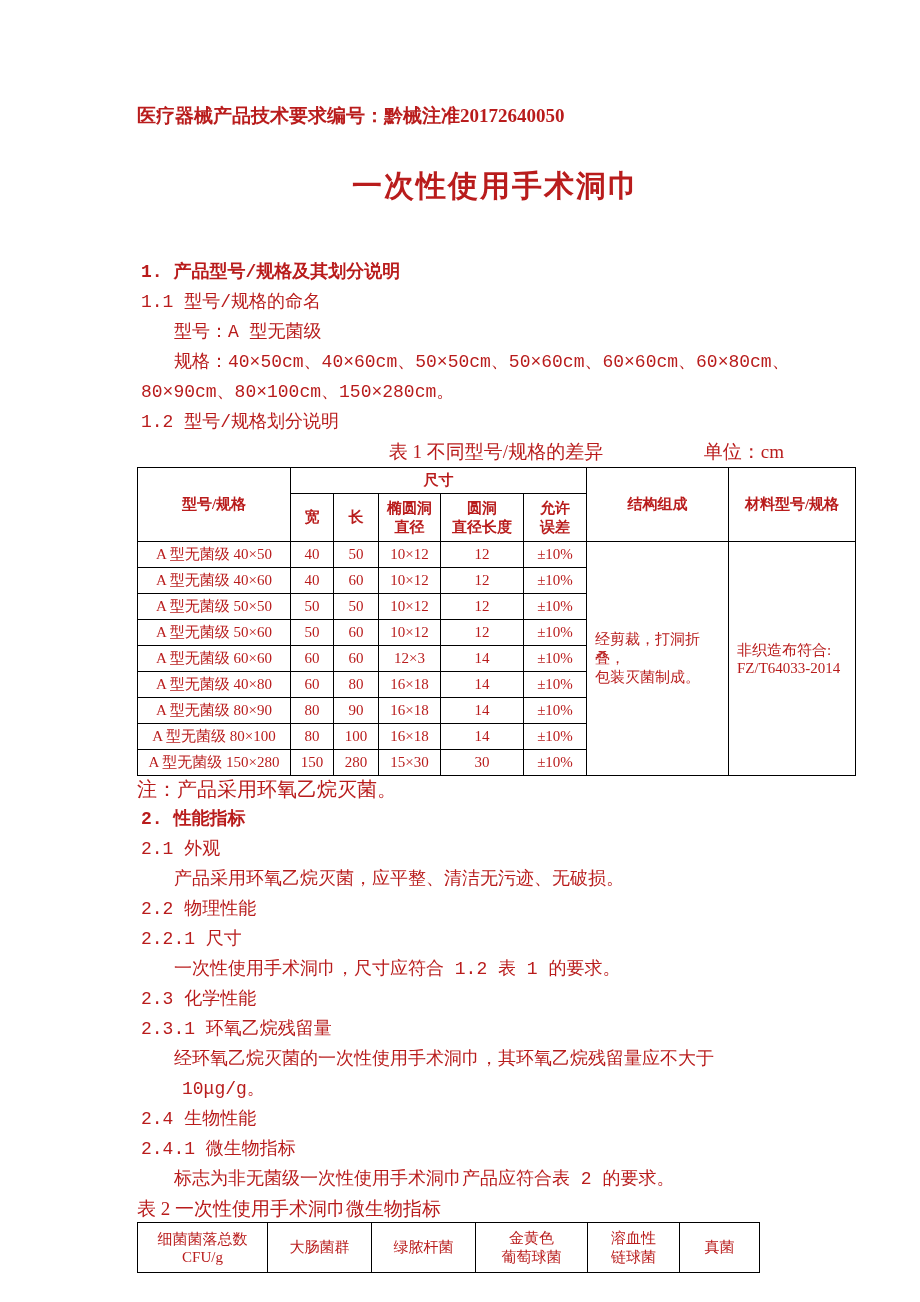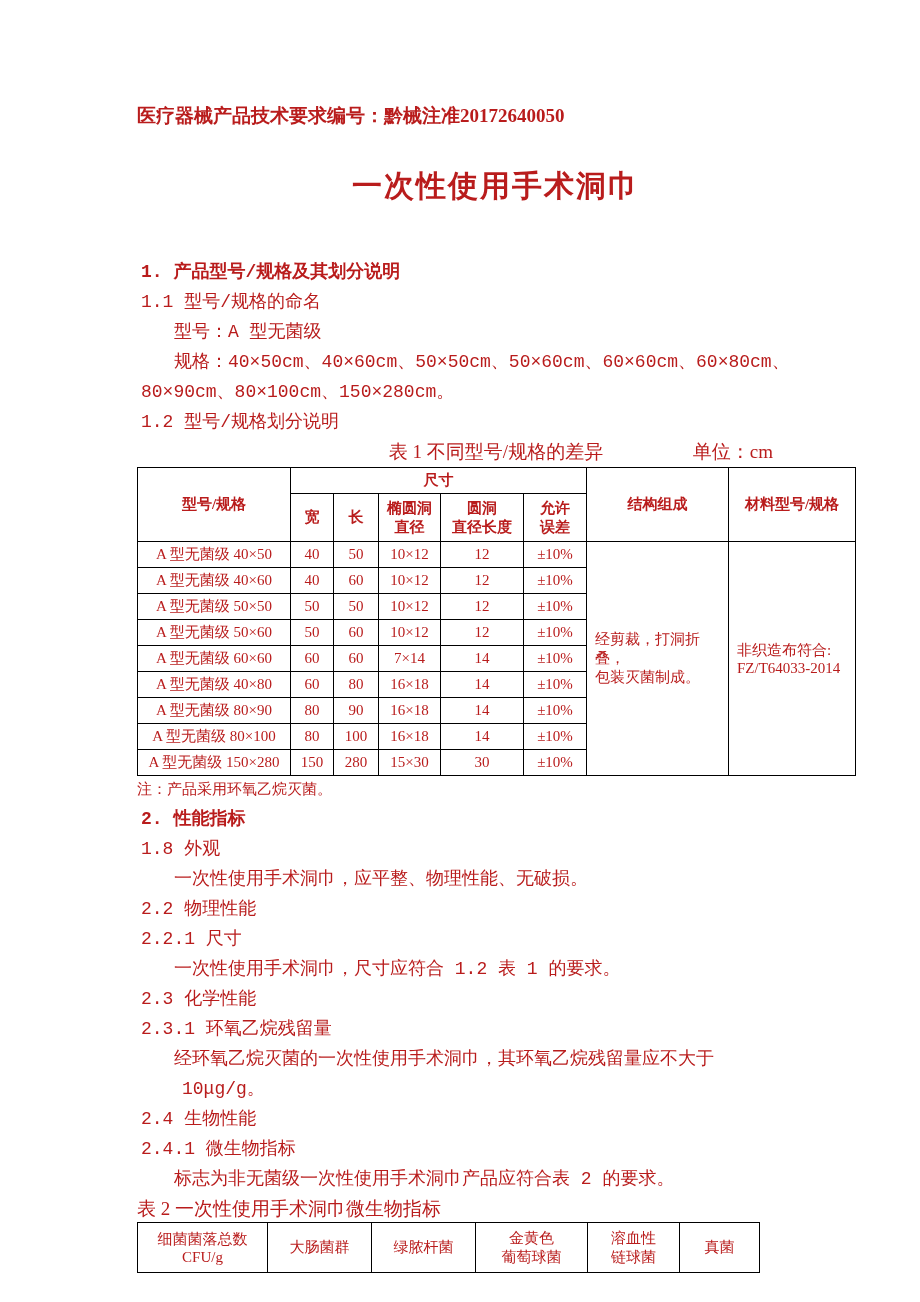--- a/index.html
+++ b/index.html
@@ -44,21 +44,21 @@
   .caption-row {
     position: relative;
     width: 718px;
     font-size: 19px;
     line-height: 26px;
     text-align: center;
     margin-bottom: 2px;
   }
   .caption-row .unit {
     position: absolute;
-    right: 82px;
+    right: 71px;
     top: 0;
   }
   table {
     border-collapse: collapse;
     table-layout: fixed;
   }
   .t1 { width: 718px; }
   .t1 th, .t1 td {
     border: 1px solid #000;
     font-size: 15px;
@@ -70,21 +70,21 @@
   .t1 thead tr.h1 th { height: 26px; font-weight: bold; margin-top: 29px; }
   .t1 thead tr.h2 th { height: 48px; font-weight: bold; }
   .t1 tbody td { height: 26px; font-weight: normal; }
   .t1 td.merged {
     text-align: left;
     padding-left: 8px;
     font-size: 15px;
   }
   .pre { white-space: pre-line; }
   .note-line {
-    font-size: 15px;
+    font-size: 20px;
     line-height: 26px;
     margin: 0;
   }
   .t2-caption {
     width: 622px;
     text-align: left;
     font-size: 19px;
     line-height: 26px;
     margin: 0;
   }
@@ -184,21 +184,21 @@
             <td>50</td>
             <td>60</td>
             <td>10×12</td>
             <td>12</td>
             <td>±10%</td>
           </tr>
           <tr>
             <td>A 型无菌级 60×60</td>
             <td>60</td>
             <td>60</td>
-            <td>7×14</td>
+            <td>12×3</td>
             <td>14</td>
             <td>±10%</td>
           </tr>
           <tr>
             <td>A 型无菌级 40×80</td>
             <td>60</td>
             <td>80</td>
             <td>16×18</td>
             <td>14</td>
             <td>±10%</td>
@@ -226,22 +226,22 @@
             <td>15×30</td>
             <td>30</td>
             <td>±10%</td>
           </tr>
         </tbody>
     </table>
 
     <p class="note-line">注：产品采用环氧乙烷灭菌。</p>
 
     <p class="line bold">2.  性能指标</p>
-    <p class="line">1.8 外观</p>
-    <p class="line indent1">一次性使用手术洞巾，应平整、物理性能、无破损。</p>
+    <p class="line">2.1 外观</p>
+    <p class="line indent1">产品采用环氧乙烷灭菌，应平整、清洁无污迹、无破损。</p>
     <p class="line">2.2 物理性能</p>
     <p class="line">2.2.1 尺寸</p>
     <p class="line indent1">一次性使用手术洞巾，尺寸应符合 1.2 表 1 的要求。</p>
     <p class="line">2.3 化学性能</p>
     <p class="line">2.3.1 环氧乙烷残留量</p>
     <p class="line indent1">经环氧乙烷灭菌的一次性使用手术洞巾，其环氧乙烷残留量应不大于</p>
     <p class="line indent2">10μg/g。</p>
     <p class="line">2.4 生物性能</p>
     <p class="line">2.4.1 微生物指标</p>
     <p class="line indent1">标志为非无菌级一次性使用手术洞巾产品应符合表 2 的要求。</p>

